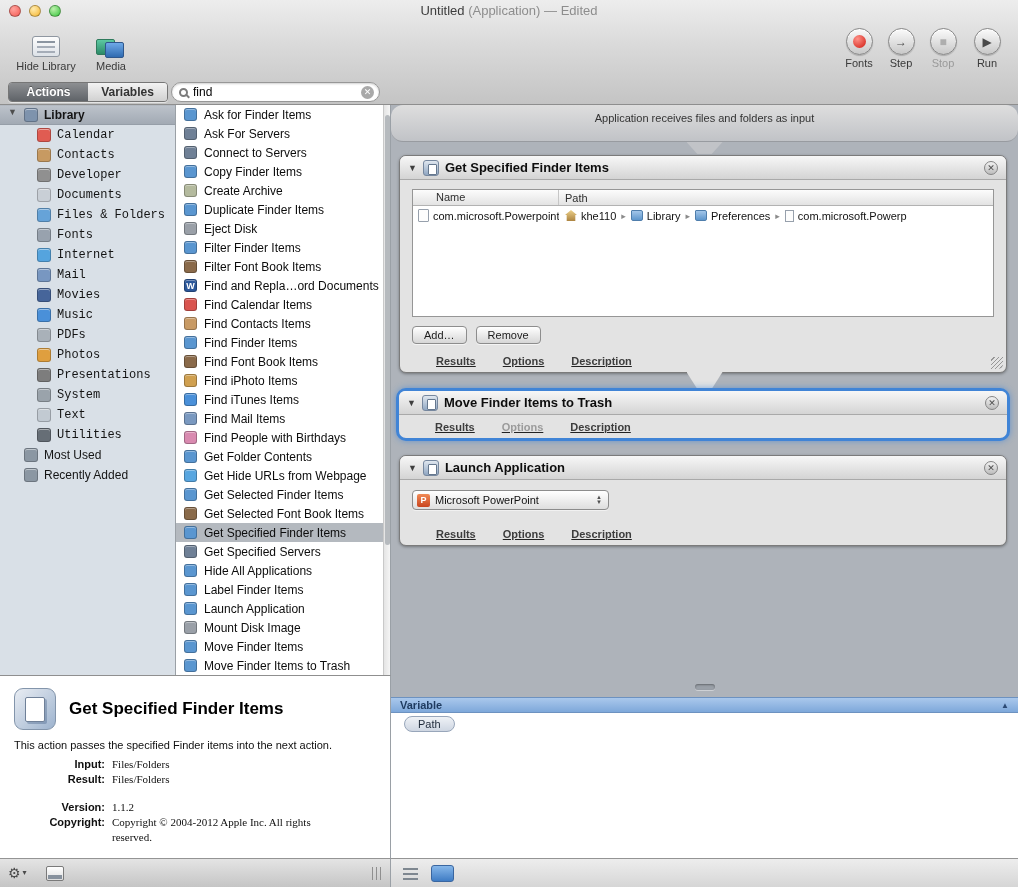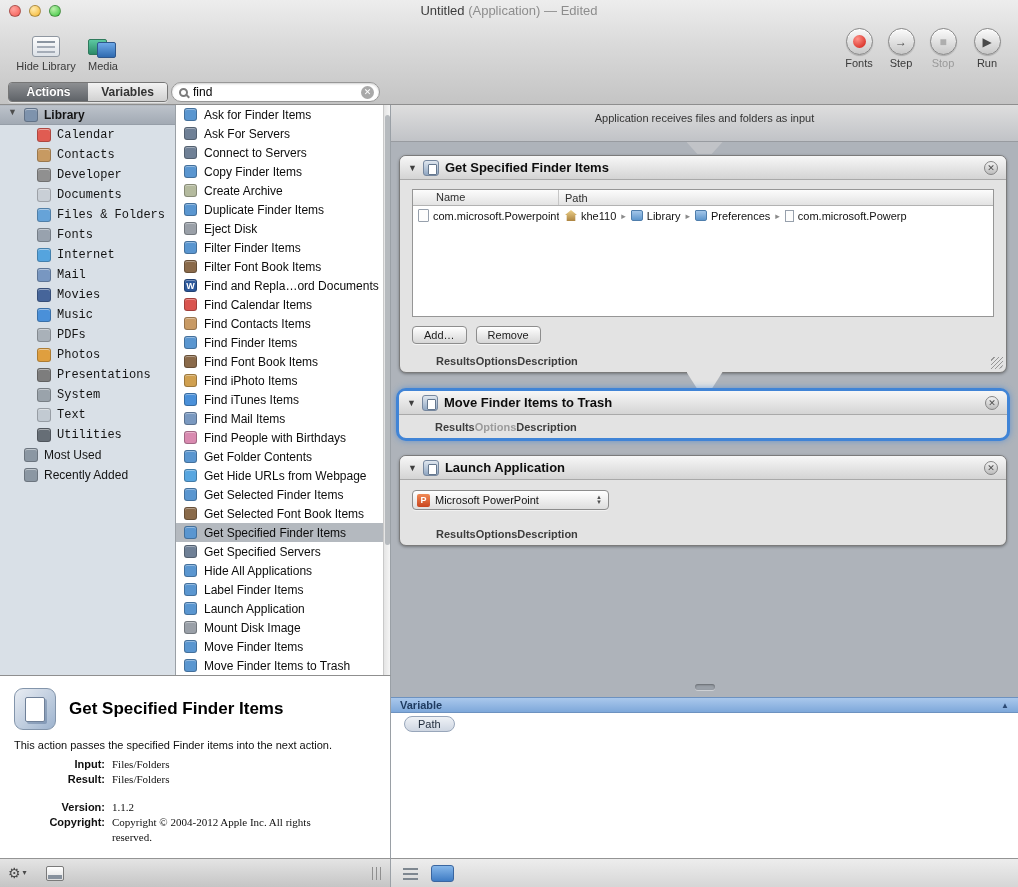--- a/index.html
+++ b/index.html
@@ -15,21 +15,21 @@
   .lights{position:absolute;top:5px;left:9px;display:flex;gap:8px;}
   .light{width:12px;height:12px;border-radius:50%;border:1px solid rgba(0,0,0,.3);}
   .light.red{background:radial-gradient(circle at 35% 30%,#ffa39d,#f45952);}
   .light.yellow{background:radial-gradient(circle at 35% 30%,#ffebae,#f5b52e);}
   .light.green{background:radial-gradient(circle at 35% 30%,#bdf0ac,#35c53b);}
 
   .toolbar{position:absolute;top:22px;left:0;right:0;height:56px;}
   .tool{position:absolute;text-align:center;font-size:11px;color:#3a3a3a;}
   .tool .glyphbox{height:28px;display:flex;align-items:flex-end;justify-content:center;margin-bottom:3px;}
   #tool-hide-library{left:10px;top:7px;width:72px;}
-  #tool-media{left:80px;top:7px;width:46px;}
+  #tool-media{left:88px;top:7px;width:46px;}
   .icon-hide-library{width:28px;height:21px;background:linear-gradient(#fdfdfd,#dde2e8);border:1px solid #8f97a1;border-radius:3px;position:relative;}
   .icon-hide-library::before{content:"";position:absolute;left:4px;top:4px;width:18px;height:2px;background:#8b95a1;box-shadow:0 5px 0 #a5adb8,0 10px 0 #a5adb8;}
   .icon-media{width:30px;height:21px;position:relative;}
   .icon-media::before{content:"";position:absolute;left:0;top:3px;width:17px;height:14px;background:linear-gradient(#5cc9a2,#2c8a68);border:1px solid #2f7a5c;border-radius:2px;}
   .icon-media::after{content:"";position:absolute;left:9px;top:6px;width:17px;height:14px;background:linear-gradient(#6ea9e8,#2f6ab0);border:1px solid #2f578c;border-radius:2px;}
 
   .runctl{position:absolute;top:6px;width:46px;text-align:center;font-size:11px;color:#3a3a3a;}
   #ctl-record{right:136px;} #ctl-step{right:94px;} #ctl-stop{right:52px;} #ctl-run{right:8px;}
   .circle-btn{width:27px;height:27px;margin:0 auto 2px;border-radius:50%;
     background:linear-gradient(#fbfbfb,#c8c8c8);border:1px solid #878787;
@@ -87,38 +87,38 @@
   .gear-caret{font-size:8px;color:#4a4a4a;}
   .panel-btn{position:absolute;left:46px;top:7px;width:18px;height:15px;border:1px solid #7a7a7a;border-radius:2px;background:linear-gradient(#fff,#ddd);}
   .panel-btn::after{content:"";position:absolute;left:1px;right:1px;bottom:1px;height:4px;background:#87919d;}
   .drag-handle{position:absolute;right:7px;top:8px;width:11px;height:13px;background:repeating-linear-gradient(90deg,#8f8f8f 0 1px,transparent 1px 4px);}
   .bottombar-right{position:absolute;left:391px;top:858px;width:627px;height:29px;background:linear-gradient(#ededed,#d6d6d6);border-top:1px solid #949494;}
   .list-ic{position:absolute;left:12px;top:9px;width:15px;height:12px;background:repeating-linear-gradient(#7e8790 0 2px,transparent 2px 5px);}
   .media-toggle{position:absolute;left:40px;top:6px;width:23px;height:17px;border-radius:3px;background:linear-gradient(#86b7ea,#3f7cc4);border:1px solid #3a66a0;}
 
   
   .workflow{position:absolute;left:391px;top:105px;width:627px;height:782px;background:#aeb3ba;overflow:hidden;}
-  .wf-banner{position:absolute;left:0;top:0;width:100%;height:37px;background:linear-gradient(#dedede,#c1c3c7);border-bottom:1px solid #989ba0;}
+  .wf-banner{position:absolute;left:0;top:0;width:100%;height:37px;background:linear-gradient(#dedede,#c1c3c7);border-bottom:1px solid #989ba0;border-radius:12px;}
   .wf-banner-text{text-align:center;padding-top:7px;font-size:11px;color:#333;}
   .wf-notch{position:absolute;left:50%;transform:translateX(-50%);width:36px;background:#c1c3c7;
     clip-path:polygon(0 0,100% 0,70% 100%,30% 100%);}
   .notch-banner{top:37px;height:12px;}
   .notch-a1{top:267px;height:17px;background:#e3e3e3;filter:drop-shadow(0 1px 0 #7e7e7e);}
 
   .wf-action{position:absolute;left:8px;width:608px;background:#e3e3e3;border:1px solid #7b7b7b;border-radius:7px;box-shadow:0 1px 3px rgba(0,0,0,.35);}
   #wf-action-1{top:50px;height:218px;}
   #wf-action-2{top:283px;height:53px;left:5px;width:614px;border:3px solid #4084d6;border-radius:10px;box-shadow:0 0 6px rgba(64,132,214,.65);}
   #wf-action-3{top:350px;height:91px;}
   .wf-header{height:24px;border-radius:6px 6px 0 0;background:linear-gradient(#f7f7f7,#d4d4d4);border-bottom:1px solid #a9a9a9;display:flex;align-items:center;padding:0 8px;gap:6px;}
   .wf-disc{font-size:9px;color:#3f3f3f;flex:none;}
   .wf-icon{width:16px;height:16px;border-radius:3px;background:linear-gradient(#e0e7ef,#8fa6c2);border:1px solid #76879e;flex:none;position:relative;}
   .wf-icon::after{content:"";position:absolute;left:4px;top:3px;width:7px;height:9px;background:#fff;border:1px solid #66788e;border-radius:1px;}
   .wf-title{font-weight:bold;font-size:13px;color:#0d0d0d;flex:1;white-space:nowrap;overflow:hidden;}
   .wf-close{width:14px;height:14px;border-radius:50%;background:linear-gradient(#f2f2f2,#bdbdbd);border:1px solid #848484;color:#4f4f4f;font-size:9px;line-height:12px;text-align:center;flex:none;}
-  .wf-footer{position:absolute;left:0;right:0;bottom:0;height:22px;display:flex;align-items:center;padding-left:36px;}
+  .wf-footer{position:absolute;left:0;right:0;bottom:0;height:22px;display:flex;align-items:center;padding-left:36px;gap:27px;text-decoration:underline;}
   .wf-tab{font-size:11px;font-weight:bold;color:#3d3d3d;}
   .wf-tab.disabled{color:#9b9b9b;}
   .wf-grip{position:absolute;right:3px;bottom:3px;width:12px;height:12px;
     background:repeating-linear-gradient(135deg,transparent 0 2px,#979797 2px 3px);border-bottom-right-radius:5px;}
 
   .wf-table{position:absolute;left:12px;right:12px;top:33px;height:128px;background:#fff;border:1px solid #969696;overflow:hidden;}
   .wf-table-header{height:16px;background:linear-gradient(#fcfcfc,#e3e3e3);border-bottom:1px solid #b2b2b2;display:flex;align-items:center;font-size:11px;color:#2e2e2e;}
   .wf-col-name{width:146px;padding-left:23px;border-right:1px solid #c6c6c6;height:100%;line-height:15px;flex:none;}
   .wf-col-path{flex:1;padding-left:6px;}
   .wf-table-row{height:19px;display:flex;align-items:center;font-size:11px;color:#111;}

